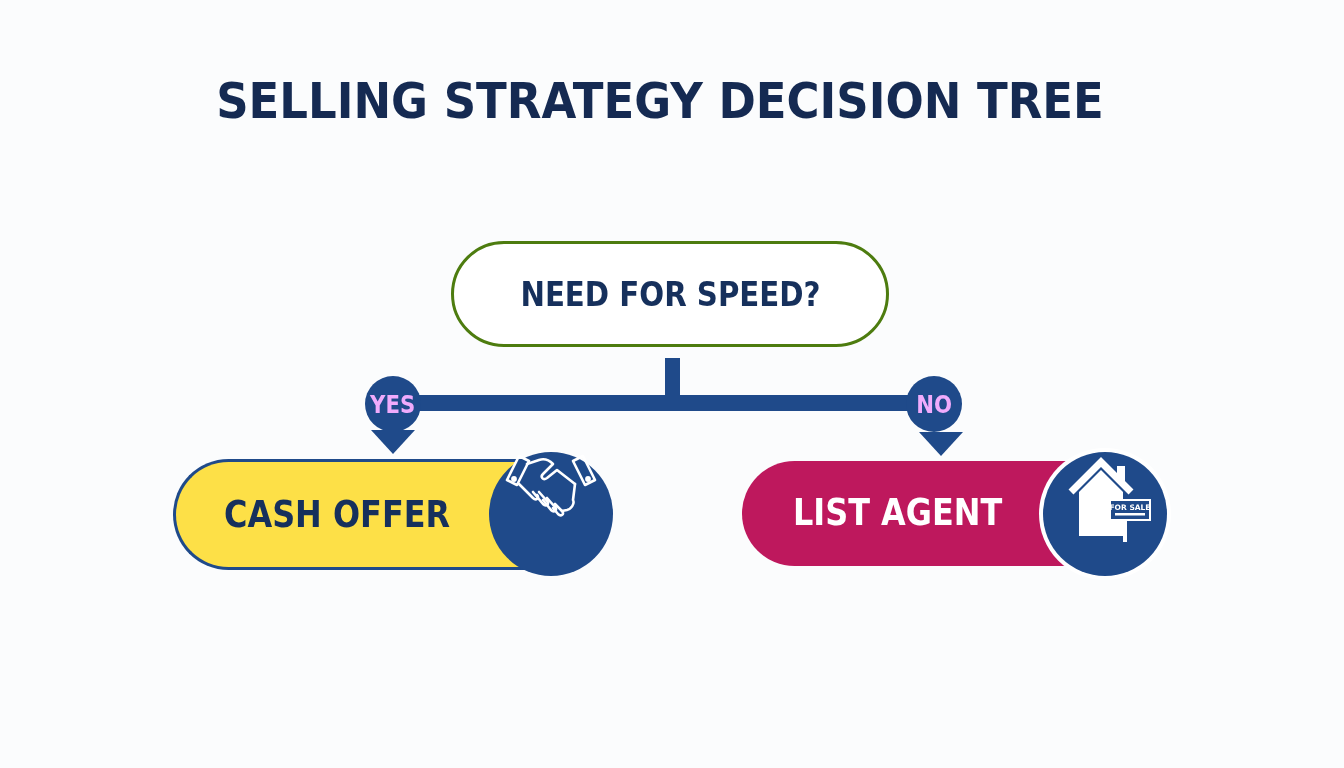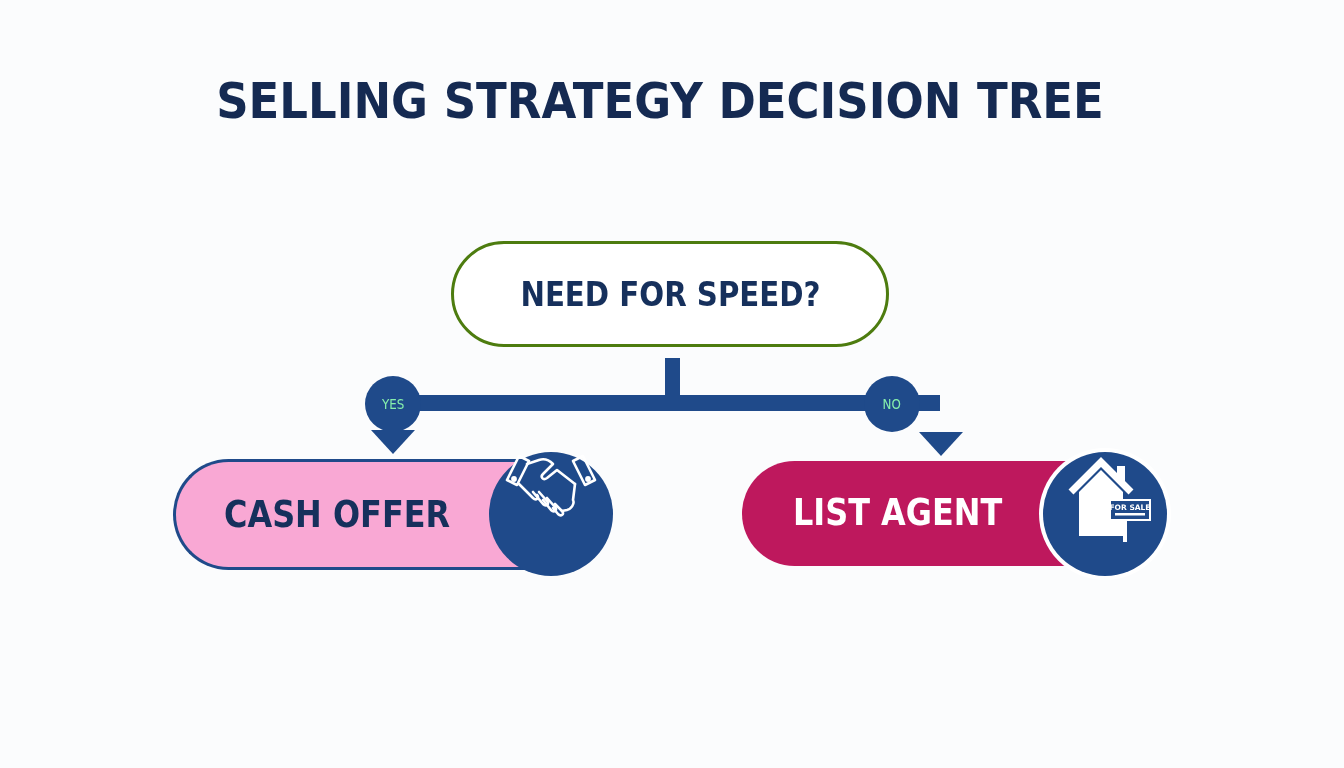--- a/index.html
+++ b/index.html
@@ -26,34 +26,34 @@
       box-sizing: border-box;
     }
     .question span {
       font-family: "DejaVu Sans", sans-serif; font-weight: bold;
       font-size: 34px; color: #16305c;
       transform: scaleX(0.86); display: inline-block;
     }
     .bar { position: absolute; background: #1f4a8a; }
     .badge {
       position: absolute; width: 56px; height: 56px; border-radius: 50%;
-      background: #1f4a8a; color: #86efac;
+      background: #1f4a8a; color: #f0abfc;
       display: flex; align-items: center; justify-content: center;
-      font-family: "DejaVu Sans", sans-serif; font-weight: normal; font-size: 14px;
+      font-family: "DejaVu Sans", sans-serif; font-weight: bold; font-size: 25px;
     }
     .badge span { transform: scaleX(0.85); display: inline-block; }
     .arrow {
       position: absolute; width: 0; height: 0;
       border-left: 22px solid transparent; border-right: 22px solid transparent;
       border-top: 24px solid #1f4a8a;
     }
     .cash-box {
       position: absolute; left: 173px; top: 459px; width: 380px; height: 111px;
       border: 3px solid #1f4a8a; border-radius: 56px 0 0 56px;
-      border-right: none; background: #f9a8d4; box-sizing: border-box;
+      border-right: none; background: #fde047; box-sizing: border-box;
     }
     .cash-box span {
       position: absolute; left: 48px; top: 30px;
       font-family: "DejaVu Sans", sans-serif; font-weight: bold;
       font-size: 38px; color: #16305c;
       transform: scaleX(0.84); transform-origin: 0 0; display: inline-block;
     }
     .list-box {
       position: absolute; left: 742px; top: 461px; width: 340px; height: 105px;
       background: #be185d; border-radius: 53px 0 0 53px;
@@ -81,21 +81,21 @@
 </div>
 
 <div class="bar" style="left:665px; top:358px; width:15px; height:38px;"></div>
 <div class="bar" style="left:392px; top:395px; width:548px; height:16px;"></div>
 
 <div class="badge" style="left:365px; top:376px;">
   <span>YES</span>
 </div>
 <div class="arrow" style="left:371px; top:430px;"></div>
 
-<div class="badge" style="left:864px; top:376px;">
+<div class="badge" style="left:906px; top:376px;">
   <span>NO</span>
 </div>
 <div class="arrow" style="left:919px; top:432px;"></div>
 
 <div class="cash-box">
   <span>CASH OFFER</span>
 </div>
 <div class="icon-circle" style="left:489px; top:452px;">
   <svg width="96" height="70" viewBox="0 0 96 70" fill="none" stroke="#ffffff" stroke-width="2.6" stroke-linejoin="round" stroke-linecap="round">
 

